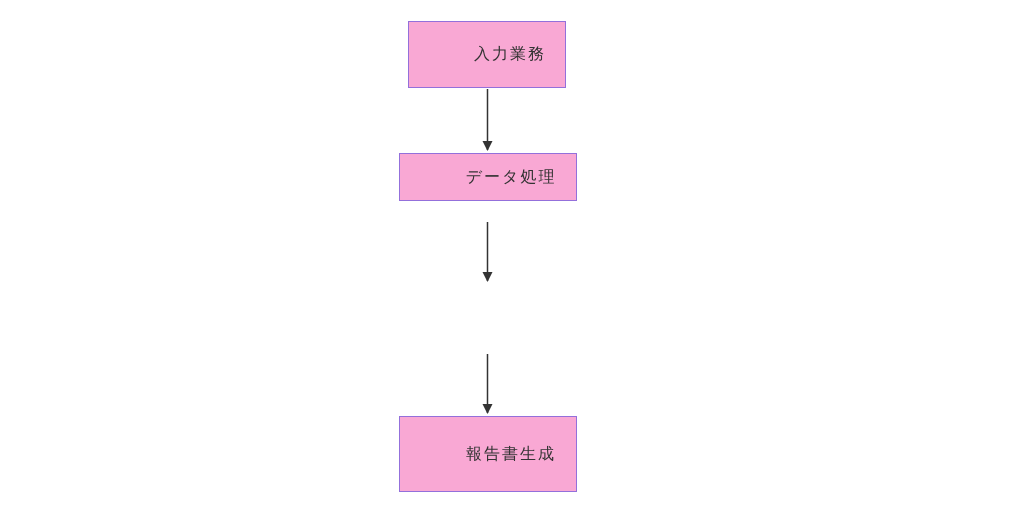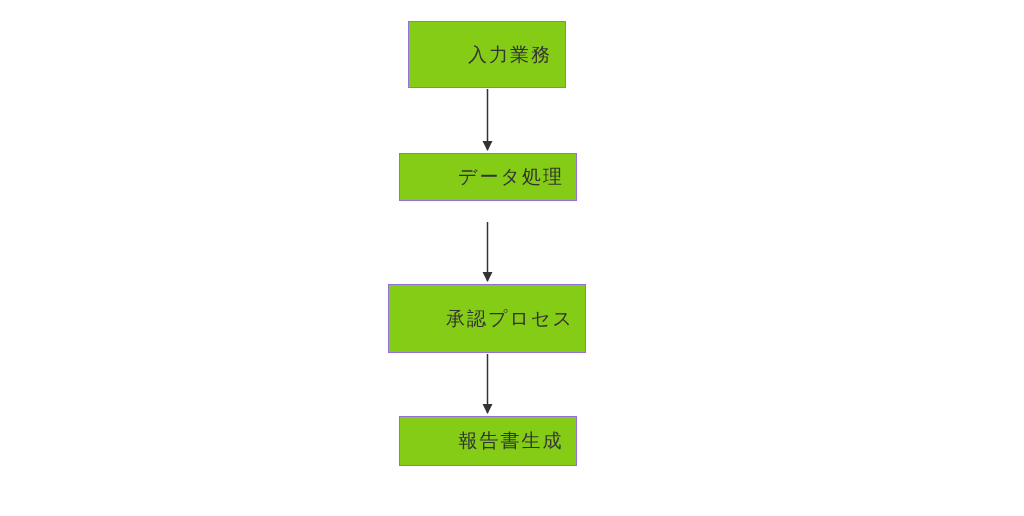--- a/index.html
+++ b/index.html
@@ -19,36 +19,36 @@
     position: absolute;
     left: 0;
     top: 0;
     width: 1024px;
     height: 516px;
     pointer-events: none;
   }
   .node {
     position: absolute;
     box-sizing: border-box;
-    background: #84cc16;
+    background: #f9a8d4;
     border: 1.5px solid #9370DB;
     display: flex;
     align-items: center;
     justify-content: center;
     color: #333333;
-    font-size: 19px;
+    font-size: 16px;
     letter-spacing: 2px;
     white-space: nowrap;
     padding-left: 44px;
   }
   .node .label { text-indent: 2px; }
   .node-1 { left: 408px; top: 21px;  width: 158px; height: 67px; }
   .node-2 { left: 399px; top: 153px; width: 178px; height: 48px; }
   .node-3 { left: 388px; top: 284px; width: 198px; height: 69px; }
-  .node-4 { left: 399px; top: 416px; width: 178px; height: 50px; }
+  .node-4 { left: 399px; top: 416px; width: 178px; height: 76px; }
 </style>
 </head>
 <body>
 
 <div class="canvas">
 
   <svg class="edges" viewBox="0 0 1024 516" xmlns="http://www.w3.org/2000/svg">
     <defs>
       <marker id="arrowhead" viewBox="0 0 10 10" refX="9" refY="5" markerWidth="7" markerHeight="7" orient="auto">
         <path d="M0,0 L10,5 L0,10 z" fill="#333333"></path>
@@ -60,21 +60,18 @@
   </svg>
 
   <div class="node node-1">
     <span class="label">入力業務</span>
   </div>
 
   <div class="node node-2">
     <span class="label">データ処理</span>
   </div>
 
-  <div class="node node-3">
-    <span class="label">承認プロセス</span>
-  </div>
 
   <div class="node node-4">
     <span class="label">報告書生成</span>
   </div>
 
 </div>
 
 </body></html>

